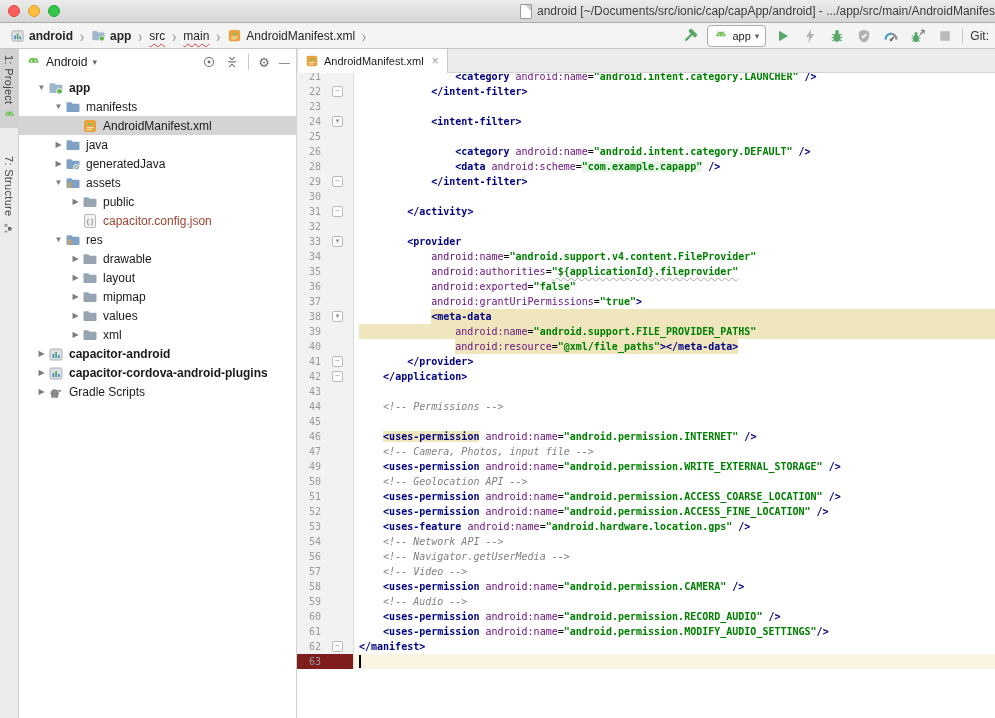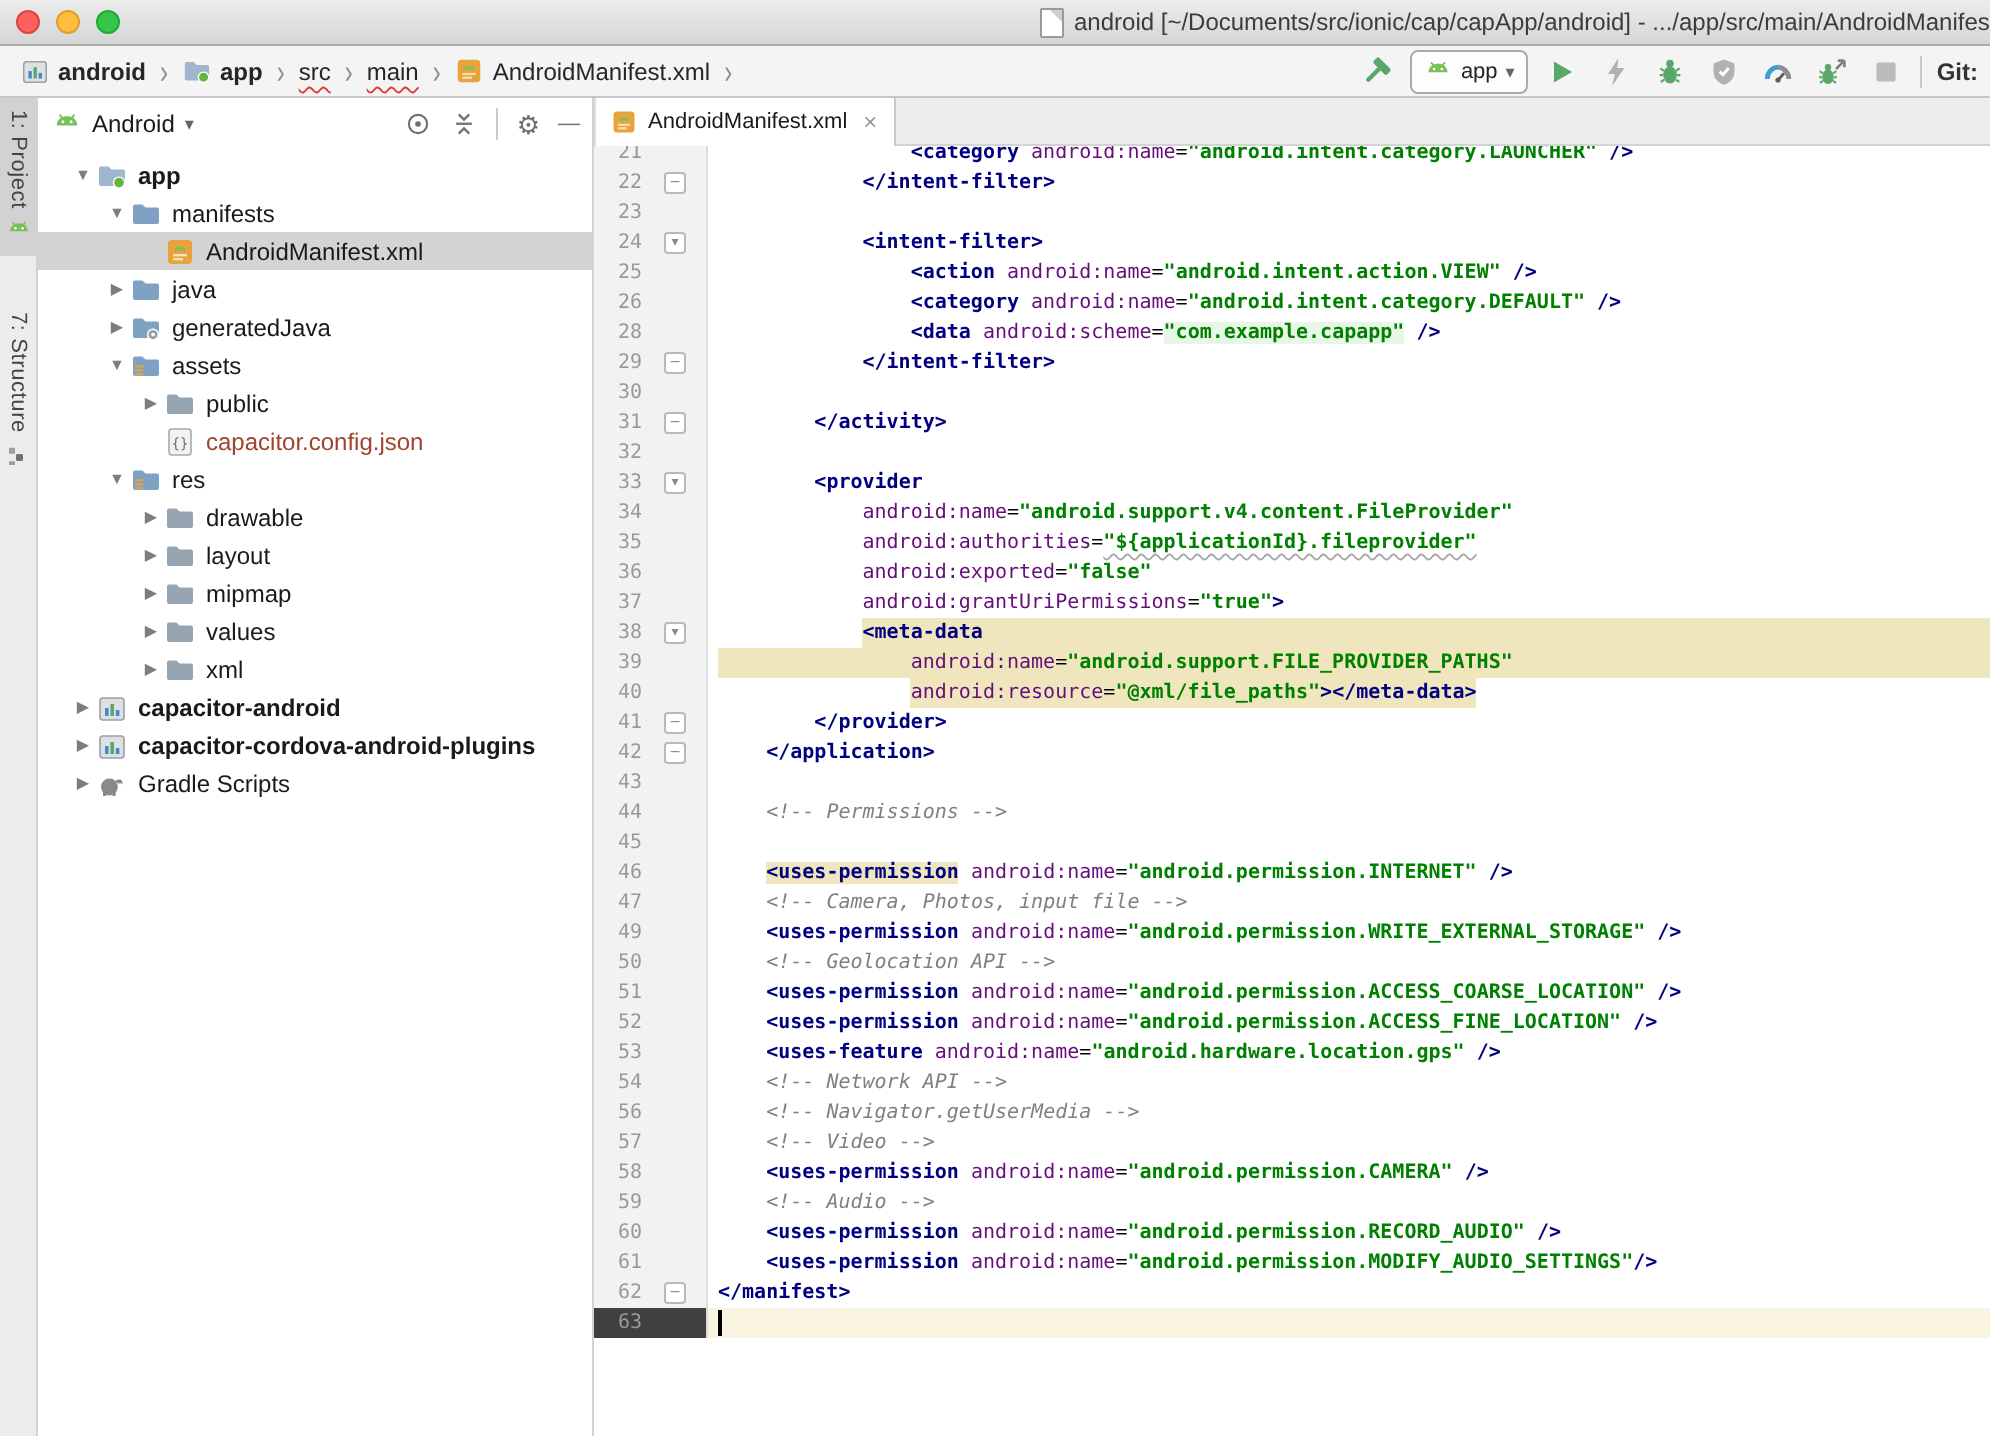--- a/index.html
+++ b/index.html
@@ -25,21 +25,21 @@
   .crumb{display:flex;align-items:center;gap:4px;padding:0 2px;}
   .crumb.b{font-weight:bold;}
   .crumb .lbl.sq{text-decoration:underline wavy #e03b3b 1px;text-underline-offset:3px;}
   .crumbsep{color:#8e8e8e;font-size:12px;padding:0 3px;transform:scaleY(1.4);display:inline-block;}
   .rtools{position:absolute;right:4px;top:23px;height:25px;display:flex;align-items:center;gap:7px;}
   .tbtn{width:20px;height:20px;display:flex;align-items:center;justify-content:center;}
   .combo{height:20px;border:1px solid #ababab;border-radius:4px;background:#fdfdfd;
     display:flex;align-items:center;gap:4px;padding:0 6px;font-size:11px;color:#222;}
   .combo .cdn{font-size:9px;color:#666;}
   .vsep{width:1px;height:16px;background:#c9c9c9;}
-  .gitlbl{font-size:12px;color:#333;font-weight:bold;padding-right:2px;}
+  .gitlbl{font-size:12px;color:#333;font-weight:normal;padding-right:2px;}
   
   .stripe{position:absolute;top:49px;bottom:0;left:0;width:18px;background:#ececec;
     border-right:1px solid #d2d2d2;display:flex;flex-direction:column;align-items:center;}
   .stripebtn{display:flex;flex-direction:column;align-items:center;padding:6px 0;width:18px;}
   .stripebtn.active{background:#d2d2d2;}
   .vlabel{writing-mode:vertical-rl;font-size:11px;color:#444;letter-spacing:.3px;}
   .stripeicon{margin-top:5px;}
   .structbtn{margin-top:22px;}
   
   .project{position:absolute;top:49px;bottom:0;left:19px;width:277px;background:#fff;
@@ -75,21 +75,21 @@
   .e{color:#000;}
   .s{color:#008000;font-weight:bold;}
   .si{color:#008000;font-weight:bold;background:#e7f6e7;}
   .sw{color:#008000;font-weight:bold;text-decoration:underline wavy #a9a9a9 1px;text-underline-offset:2px;}
   .c{color:#808080;font-style:italic;}
   .th{color:#000080;font-weight:bold;background:#efe6be;}
   .line.hl-band .txt,.line.hl-band .fill{background:#efe6be;}
   .line.hl-bandfull .ind,.line.hl-bandfull .txt,.line.hl-bandfull .fill{background:#efe6be;}
   .line.hl-text .txt{background:#efe6be;}
   .line.hl-cursor{background:#faf5e3;}
-  .line.hl-cursor .ln,.line.hl-cursor .fold{background:#404040;}
+  .line.hl-cursor .ln,.line.hl-cursor .fold{background:#7f1d1d;}
   .caret{display:inline-block;width:2px;height:13px;background:#000;vertical-align:middle;margin-top:1px;}
   svg{display:block;}
 </style>
 </head>
 <body>
 
 <div class="titlebar">
   <div class="dots">
     <span class="dot r"></span>
     <span class="dot y"></span>
@@ -510,21 +510,21 @@
         <div class="line">
           <span class="ln">24</span>
           <span class="fold">
             <span class="fm">▾</span>
           </span>
           <span class="codecell"><span class="ind">            </span><span class="txt"><span class="t">&lt;intent-filter&gt;</span></span><span class="fill"></span></span>
         </div>
         <div class="line">
           <span class="ln">25</span>
           <span class="fold"></span>
-          <span class="codecell"><span class="ind">                </span><span class="txt"><span class="t">&lt;action</span><span class="a"> android:name</span><span class="e">=</span><span class="s">"android.intent.action.VIEW"</span><span class="t"> /&gt;</span></span><span class="fill"></span></span>
+          <span class="codecell"><span class="ind">                </span><span class="fill"></span></span>
         </div>
         <div class="line">
           <span class="ln">26</span>
           <span class="fold"></span>
           <span class="codecell"><span class="ind">                </span><span class="txt"><span class="t">&lt;category</span><span class="a"> android:name</span><span class="e">=</span><span class="s">"android.intent.category.DEFAULT"</span><span class="t"> /&gt;</span></span><span class="fill"></span></span>
         </div>
         <div class="line">
           <span class="ln">28</span>
           <span class="fold"></span>
           <span class="codecell"><span class="ind">                </span><span class="txt"><span class="t">&lt;data</span><span class="a"> android:scheme</span><span class="e">=</span><span class="si">"com.example.capapp"</span><span class="t"> /&gt;</span></span><span class="fill"></span></span>

